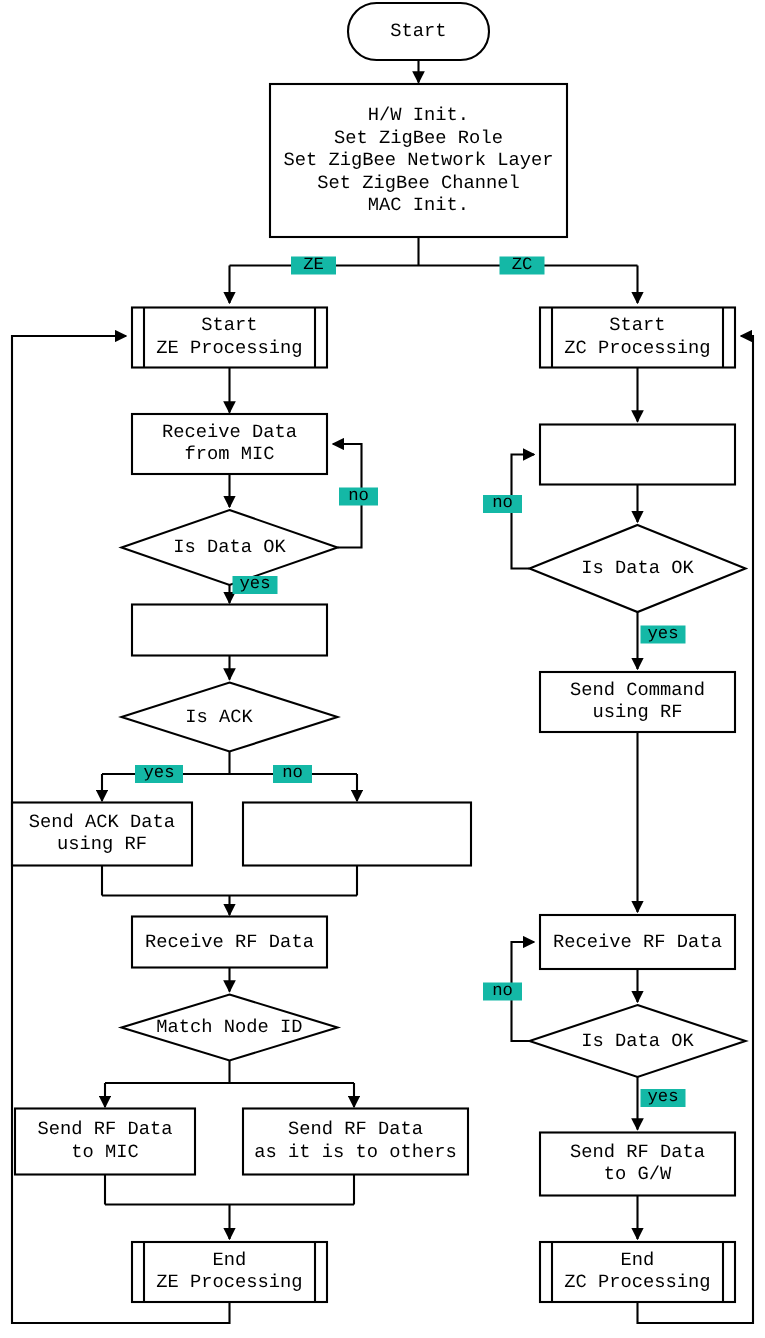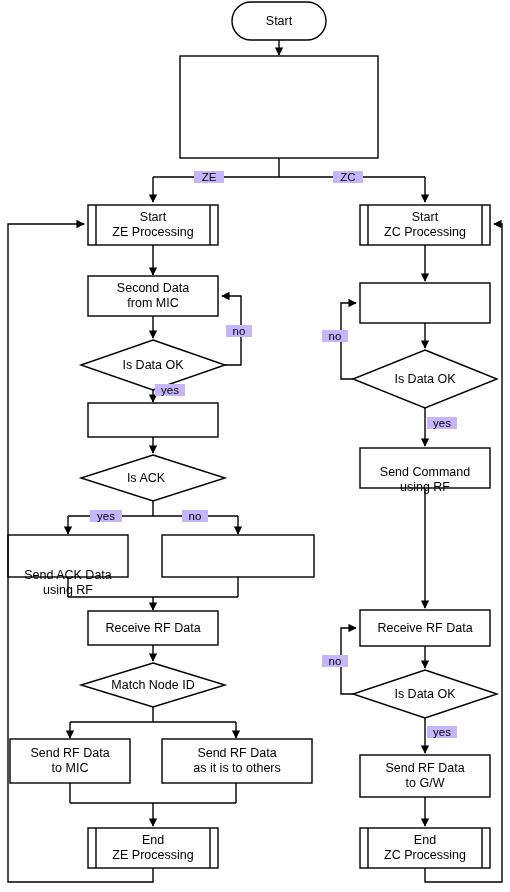--- a/index.html
+++ b/index.html
@@ -1,20 +1,20 @@
 <!DOCTYPE html>
 <html><head>
 <meta charset="utf-8">
 <style>
   html,body{margin:0;padding:0;background:#ffffff;}
   #page{
     position:relative;
     width:510px;height:892px;
     background:#ffffff;
-    font-family:Liberation Sans, sans-serif;
+    font-family:Liberation Mono, monospace;
     overflow:hidden;
   }
   #svg-layer{position:absolute;left:0;top:0;width:510px;height:892px;}
 
   
   .node-label{
     position:absolute;
     display:flex;
     flex-direction:column;
     align-items:center;
@@ -24,21 +24,21 @@
     line-height:15px;
     color:#000000;
     white-space:pre;
     pointer-events:none;
   }
   .edge-label{
     position:absolute;
     font-size:11.5px;
     line-height:12px;
     color:#000000;
-    background:#c4b5fd;
+    background:#14b8a6;
     padding:0 2px;
     text-align:center;
     white-space:pre;
     pointer-events:none;
   }
 </style>
 </head>
 <body>
 
 <div id="page">
@@ -157,42 +157,47 @@
       <line x1="368" y1="828" x2="368" y2="868"></line>
       <line x1="482" y1="828" x2="482" y2="868"></line>
 
       <path d="M 425 868 L 425 882 L 502 882 L 502 224 L 494 224" marker-end="url(#arrow)"></path>
 
     </g>
   </svg>
 
   <div class="node-label" style="left:232px;top:2px;width:94px;height:38px;">Start</div>
 
+  <div class="node-label" style="left:180px;top:56px;width:198px;height:102px;">H/W Init.
+Set ZigBee Role
+Set ZigBee Network Layer
+Set ZigBee Channel
+MAC Init.</div>
 
   <div class="edge-label" style="left:194px;top:171px;width:26px;">ZE</div>
   <div class="edge-label" style="left:333px;top:171px;width:26px;">ZC</div>
 
   <div class="node-label" style="left:96px;top:205px;width:114px;height:40px;">Start
 ZE Processing</div>
 
-  <div class="node-label" style="left:88px;top:276px;width:130px;height:40px;">Second Data
+  <div class="node-label" style="left:88px;top:276px;width:130px;height:40px;">Receive Data
 from MIC</div>
 
   <div class="node-label" style="left:105px;top:355px;width:96px;height:20px;">Is Data OK</div>
 
   <div class="edge-label" style="left:226px;top:325px;width:22px;">no</div>
   <div class="edge-label" style="left:155px;top:384px;width:26px;">yes</div>
 
 
   <div class="node-label" style="left:106px;top:468px;width:80px;height:20px;">Is ACK</div>
 
   <div class="edge-label" style="left:90px;top:510px;width:28px;">yes</div>
   <div class="edge-label" style="left:182px;top:510px;width:22px;">no</div>
 
-  <div class="node-label" style="left:8px;top:535px;width:120px;height:42px;margin-top:27px;">Send ACK Data
+  <div class="node-label" style="left:8px;top:535px;width:120px;height:42px;">Send ACK Data
 using RF</div>
 
 
   <div class="node-label" style="left:88px;top:611px;width:130px;height:34px;">Receive RF Data</div>
 
   <div class="node-label" style="left:97px;top:675px;width:112px;height:20px;">Match Node ID</div>
 
   <div class="node-label" style="left:10px;top:739px;width:120px;height:44px;">Send RF Data
 to MIC</div>
 
@@ -204,21 +209,21 @@
 
   <div class="node-label" style="left:368px;top:205px;width:114px;height:40px;">Start
 ZC Processing</div>
 
 
   <div class="node-label" style="left:377px;top:369px;width:96px;height:20px;">Is Data OK</div>
 
   <div class="edge-label" style="left:322px;top:330px;width:22px;">no</div>
   <div class="edge-label" style="left:427px;top:417px;width:26px;">yes</div>
 
-  <div class="node-label" style="left:360px;top:460px;width:130px;height:40px;text-align:center;">Send Command
+  <div class="node-label" style="left:360px;top:448px;width:130px;height:40px;text-align:center;">Send Command
 using RF</div>
 
   <div class="node-label" style="left:360px;top:610px;width:130px;height:36px;">Receive RF Data</div>
 
   <div class="node-label" style="left:377px;top:684px;width:96px;height:20px;">Is Data OK</div>
 
   <div class="edge-label" style="left:322px;top:655px;width:22px;">no</div>
   <div class="edge-label" style="left:427px;top:726px;width:26px;">yes</div>
 
   <div class="node-label" style="left:360px;top:755px;width:130px;height:42px;">Send RF Data

